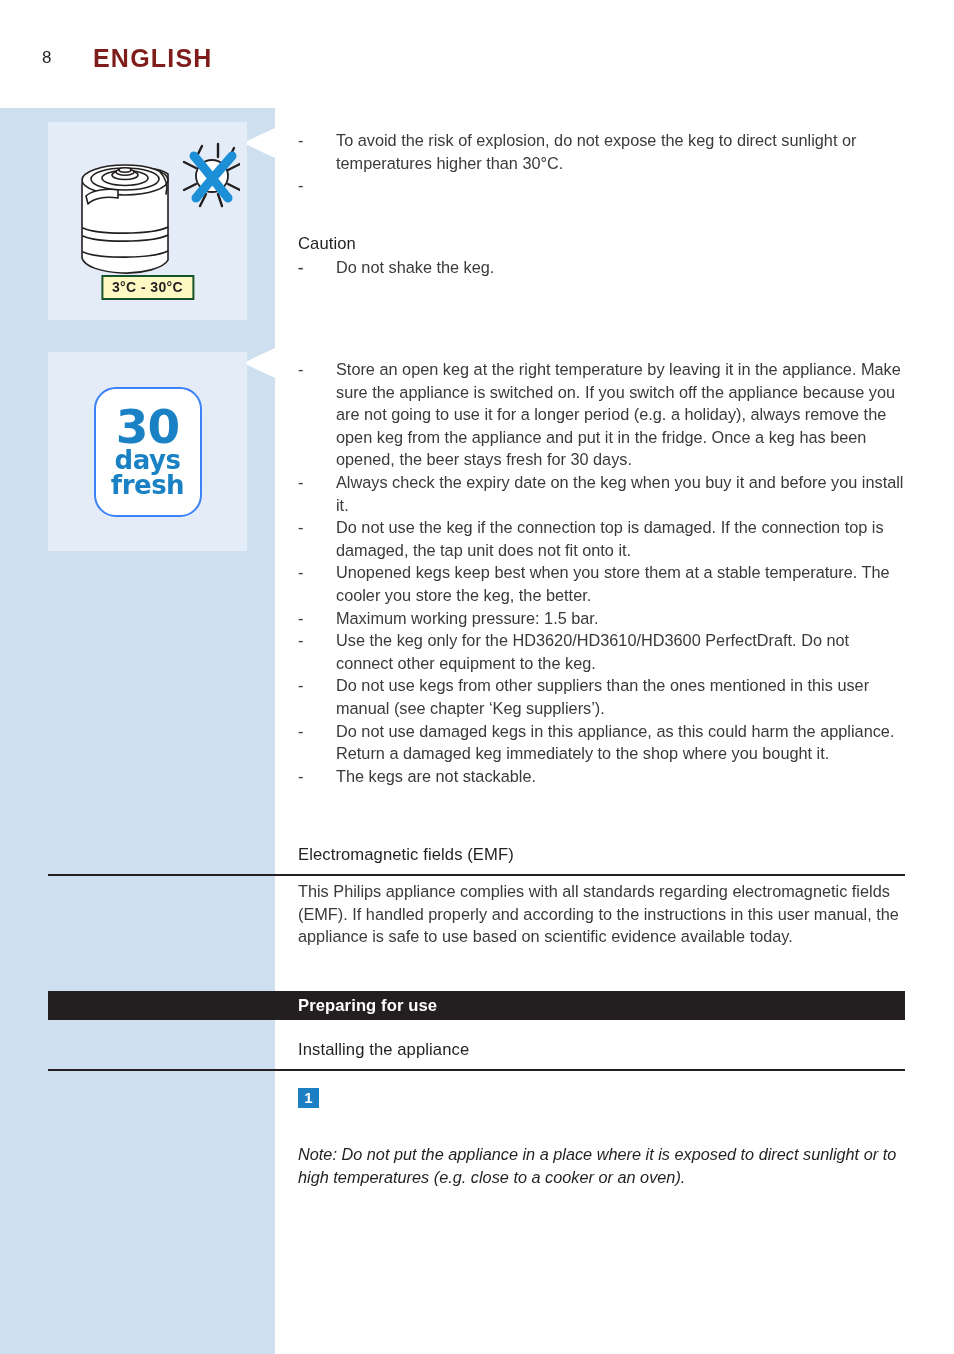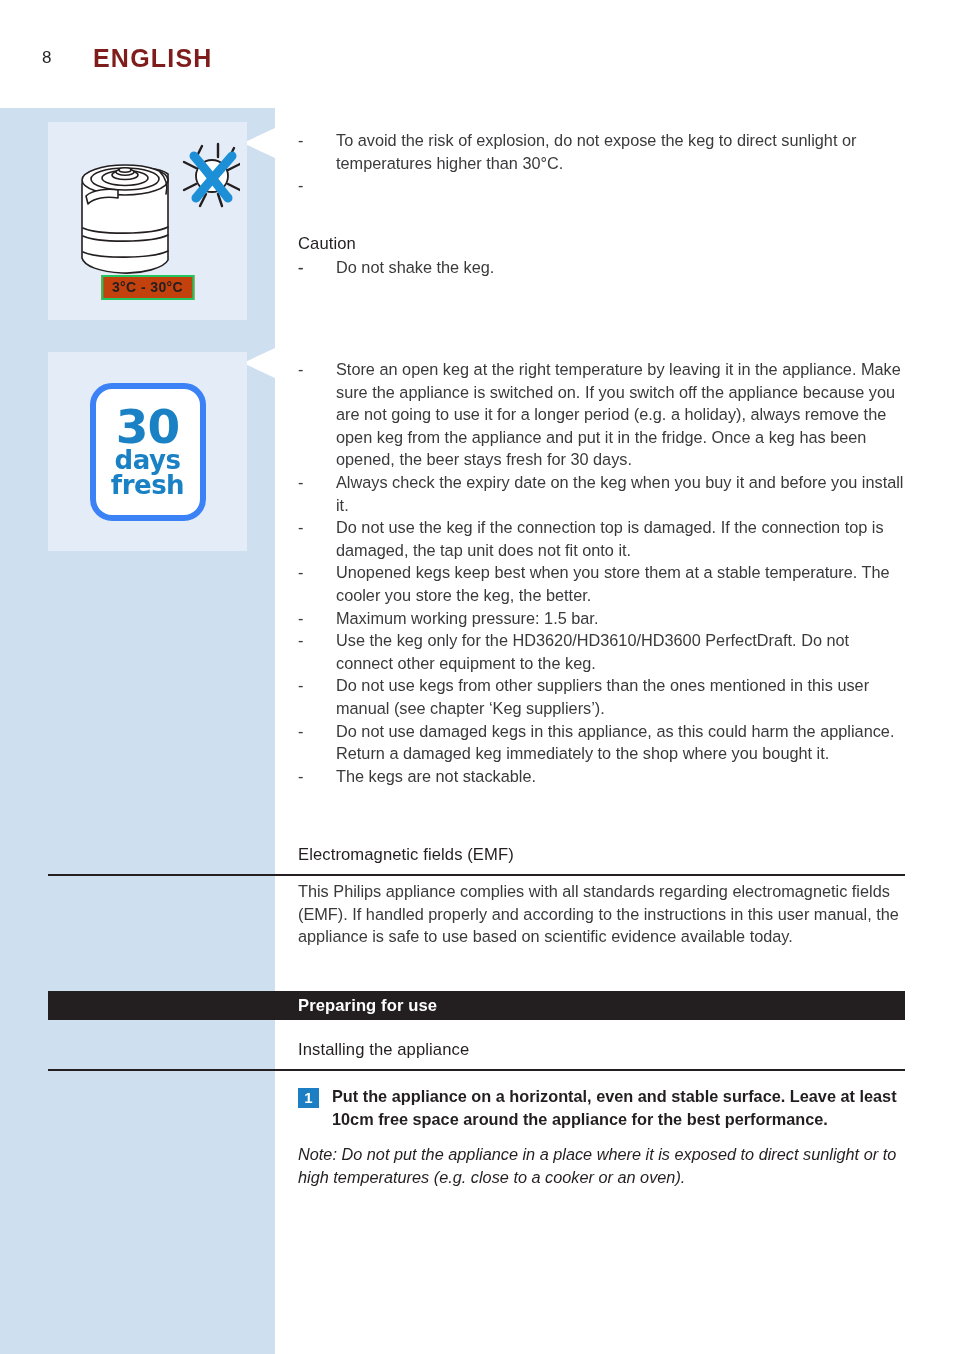--- a/index.html
+++ b/index.html
@@ -77,40 +77,40 @@
     width: 100%;
     height: 100%;
   }
 
   
   .temp-label {
     position: absolute;
     left: 50%;
     transform: translateX(-50%);
     bottom: 20px;
-    background: #c2410c;
-    border: 2px solid #22c55e;
+    background: #fef9c3;
+    border: 2px solid #14532d;
     color: #231f20;
     font-size: 14px;
     font-weight: bold;
     padding: 2px 9px 3px 9px;
     white-space: nowrap;
     letter-spacing: .4px;
     font-family: "Liberation Sans", sans-serif;
   }
 
   
   .days-badge {
     position: absolute;
     left: 50%;
     top: 50%;
     transform: translate(-50%, -50%);
     width: 104px;
     height: 126px;
-    border: 6px solid #3b82f6;
+    border: 2px solid #3b82f6;
     border-radius: 22px;
     background: #ffffff;
     display: flex;
     flex-direction: column;
     align-items: center;
     justify-content: center;
   }
   .days-30 {
     font-size: 47px;
     font-weight: bold;
@@ -367,21 +367,20 @@
     <p style="margin:0;">This Philips appliance complies with all standards regarding electromagnetic fields (EMF). If handled properly and according to the instructions in this user manual, the appliance is safe to use based on scientific evidence available today.</p>
   </div>
 
   <div class="blk" style="top:1038px;">
     <h3 class="sub-head">Installing the appliance</h3>
   </div>
 
   <div class="blk" style="top:1085px;">
     <div class="step">
       <span class="step-num">1</span>
-      <span class="step-text">Put the appliance on a horizontal, even and stable surface. Leave at least 10cm free space around the appliance for the best performance.</span>
     </div>
   </div>
 
   <div class="blk" style="top:1143px;">
     <p class="note" style="margin:0;">Note: Do not put the appliance in a place where it is exposed to direct sunlight or to high temperatures (e.g. close to a cooker or an oven).</p>
   </div>
 
 </div>
 
 <div class="hrule" style="top:874px;"></div>

